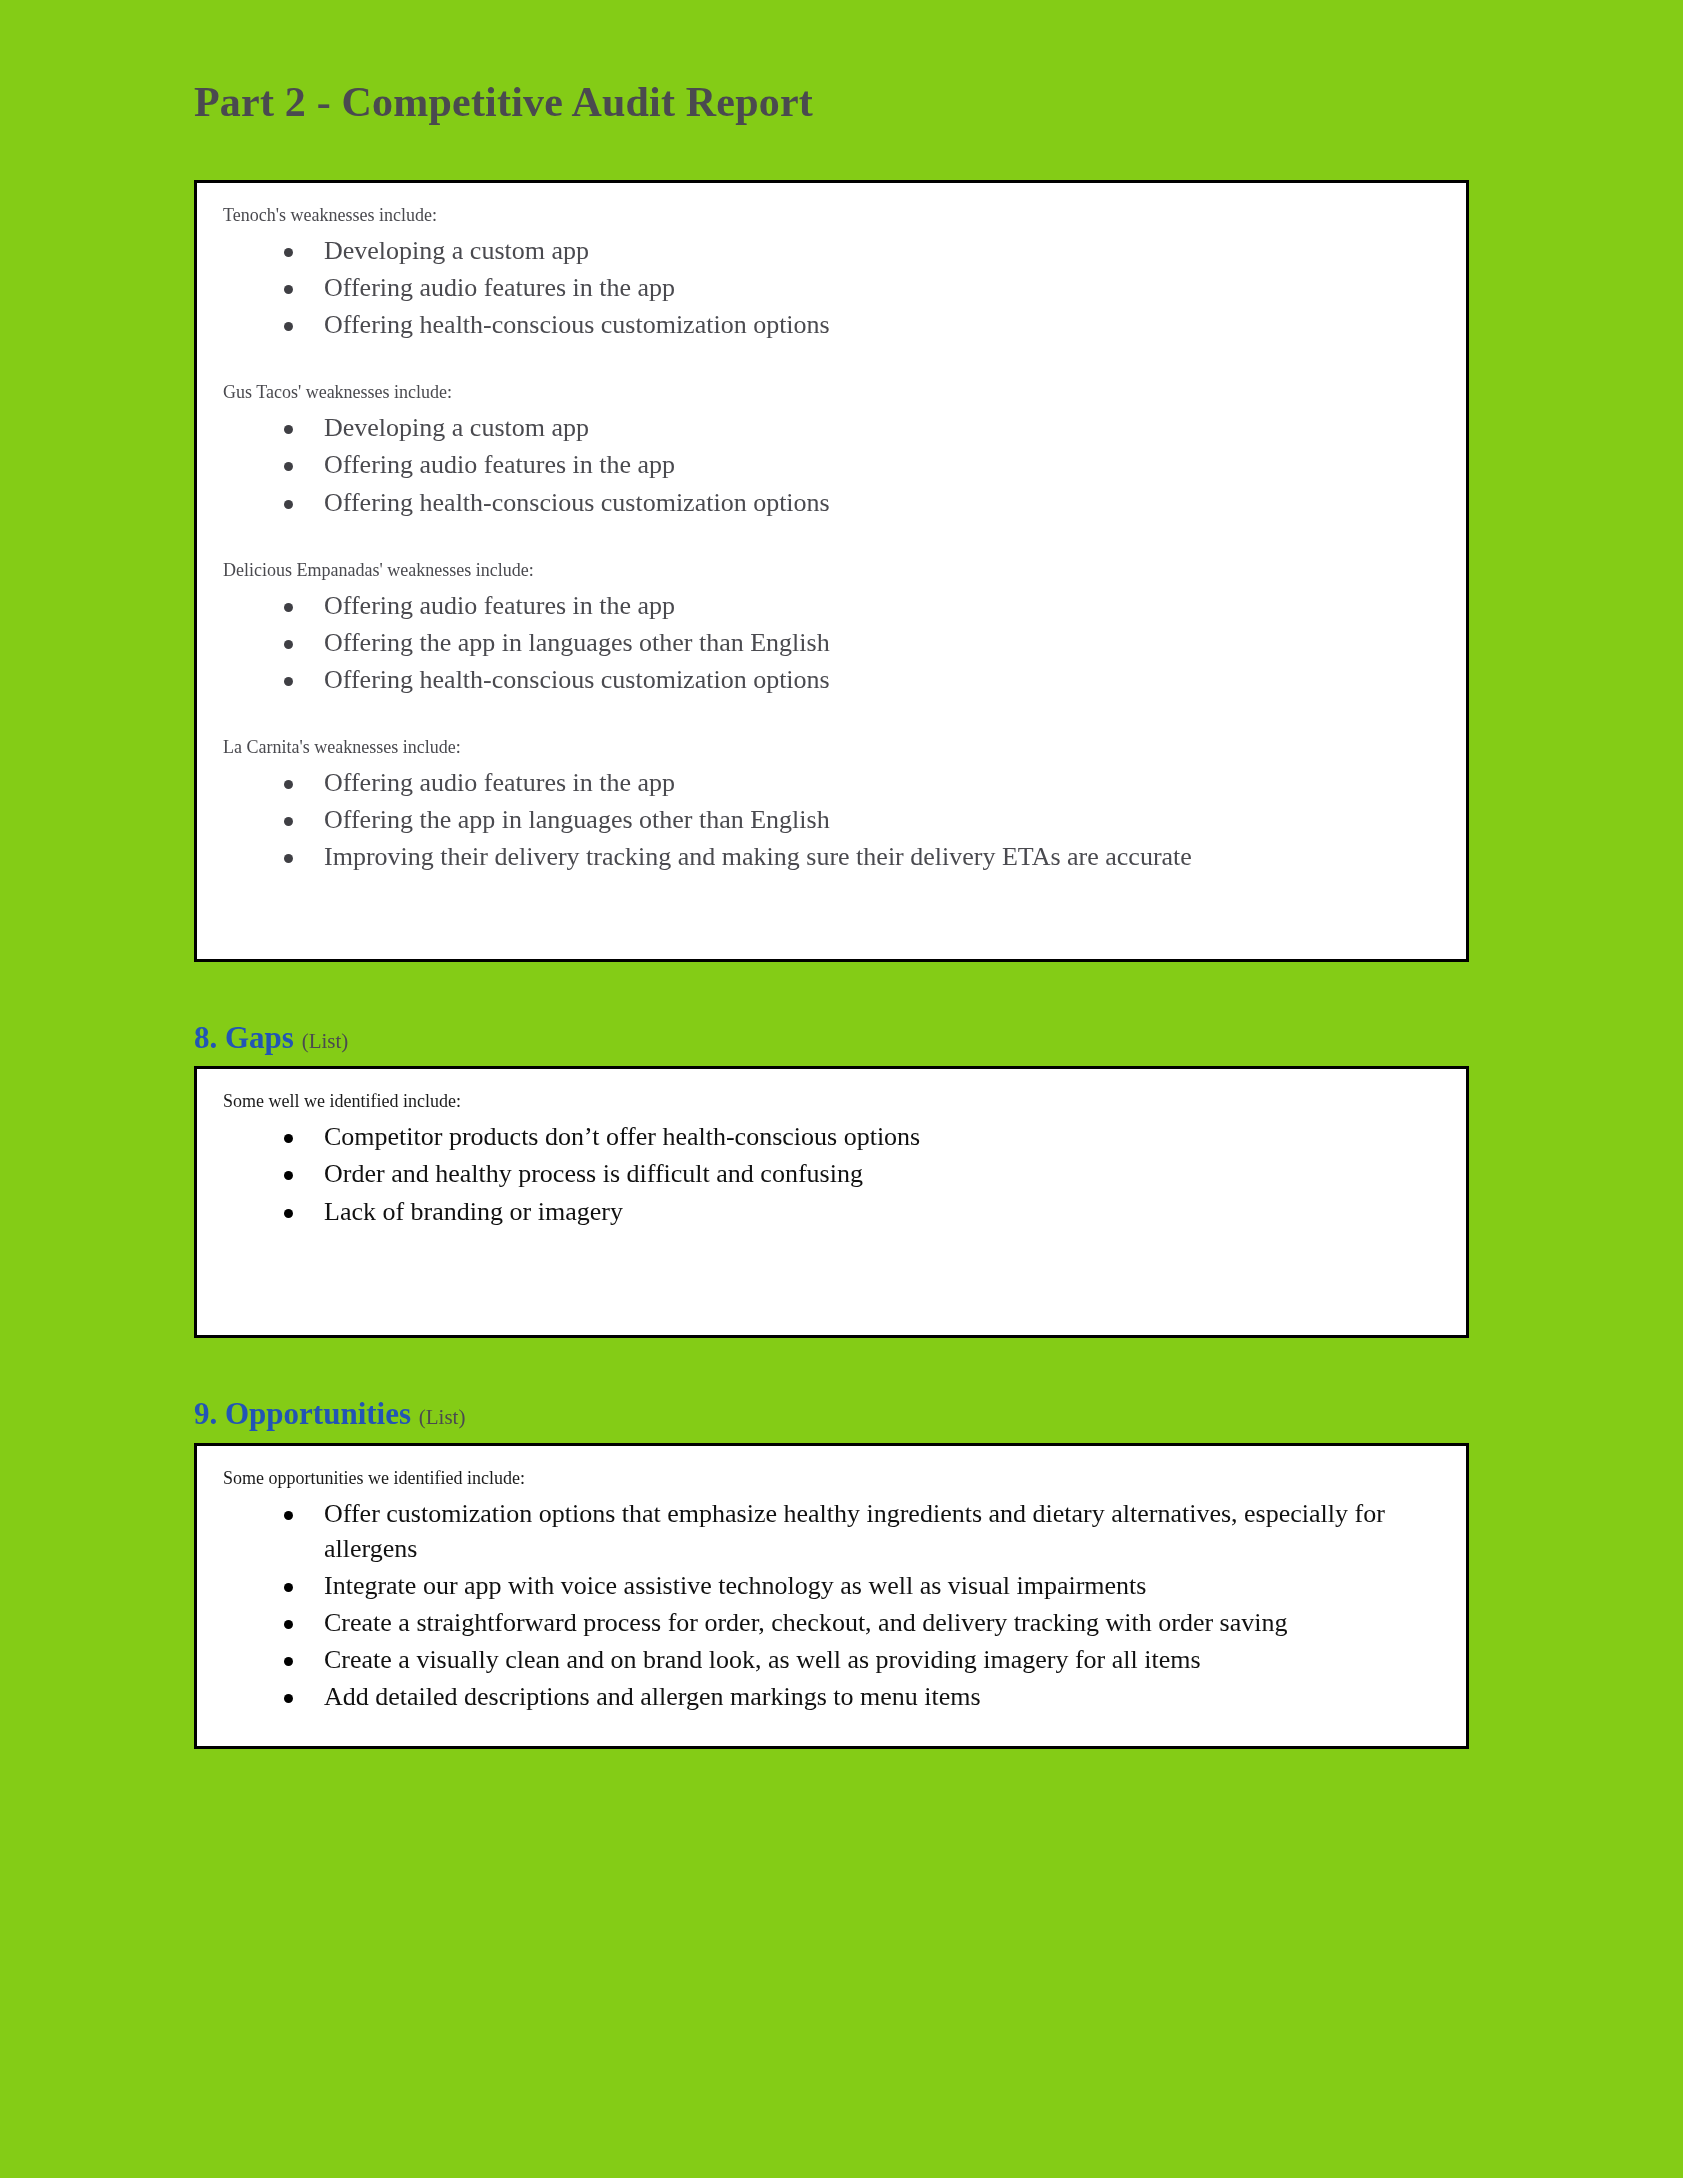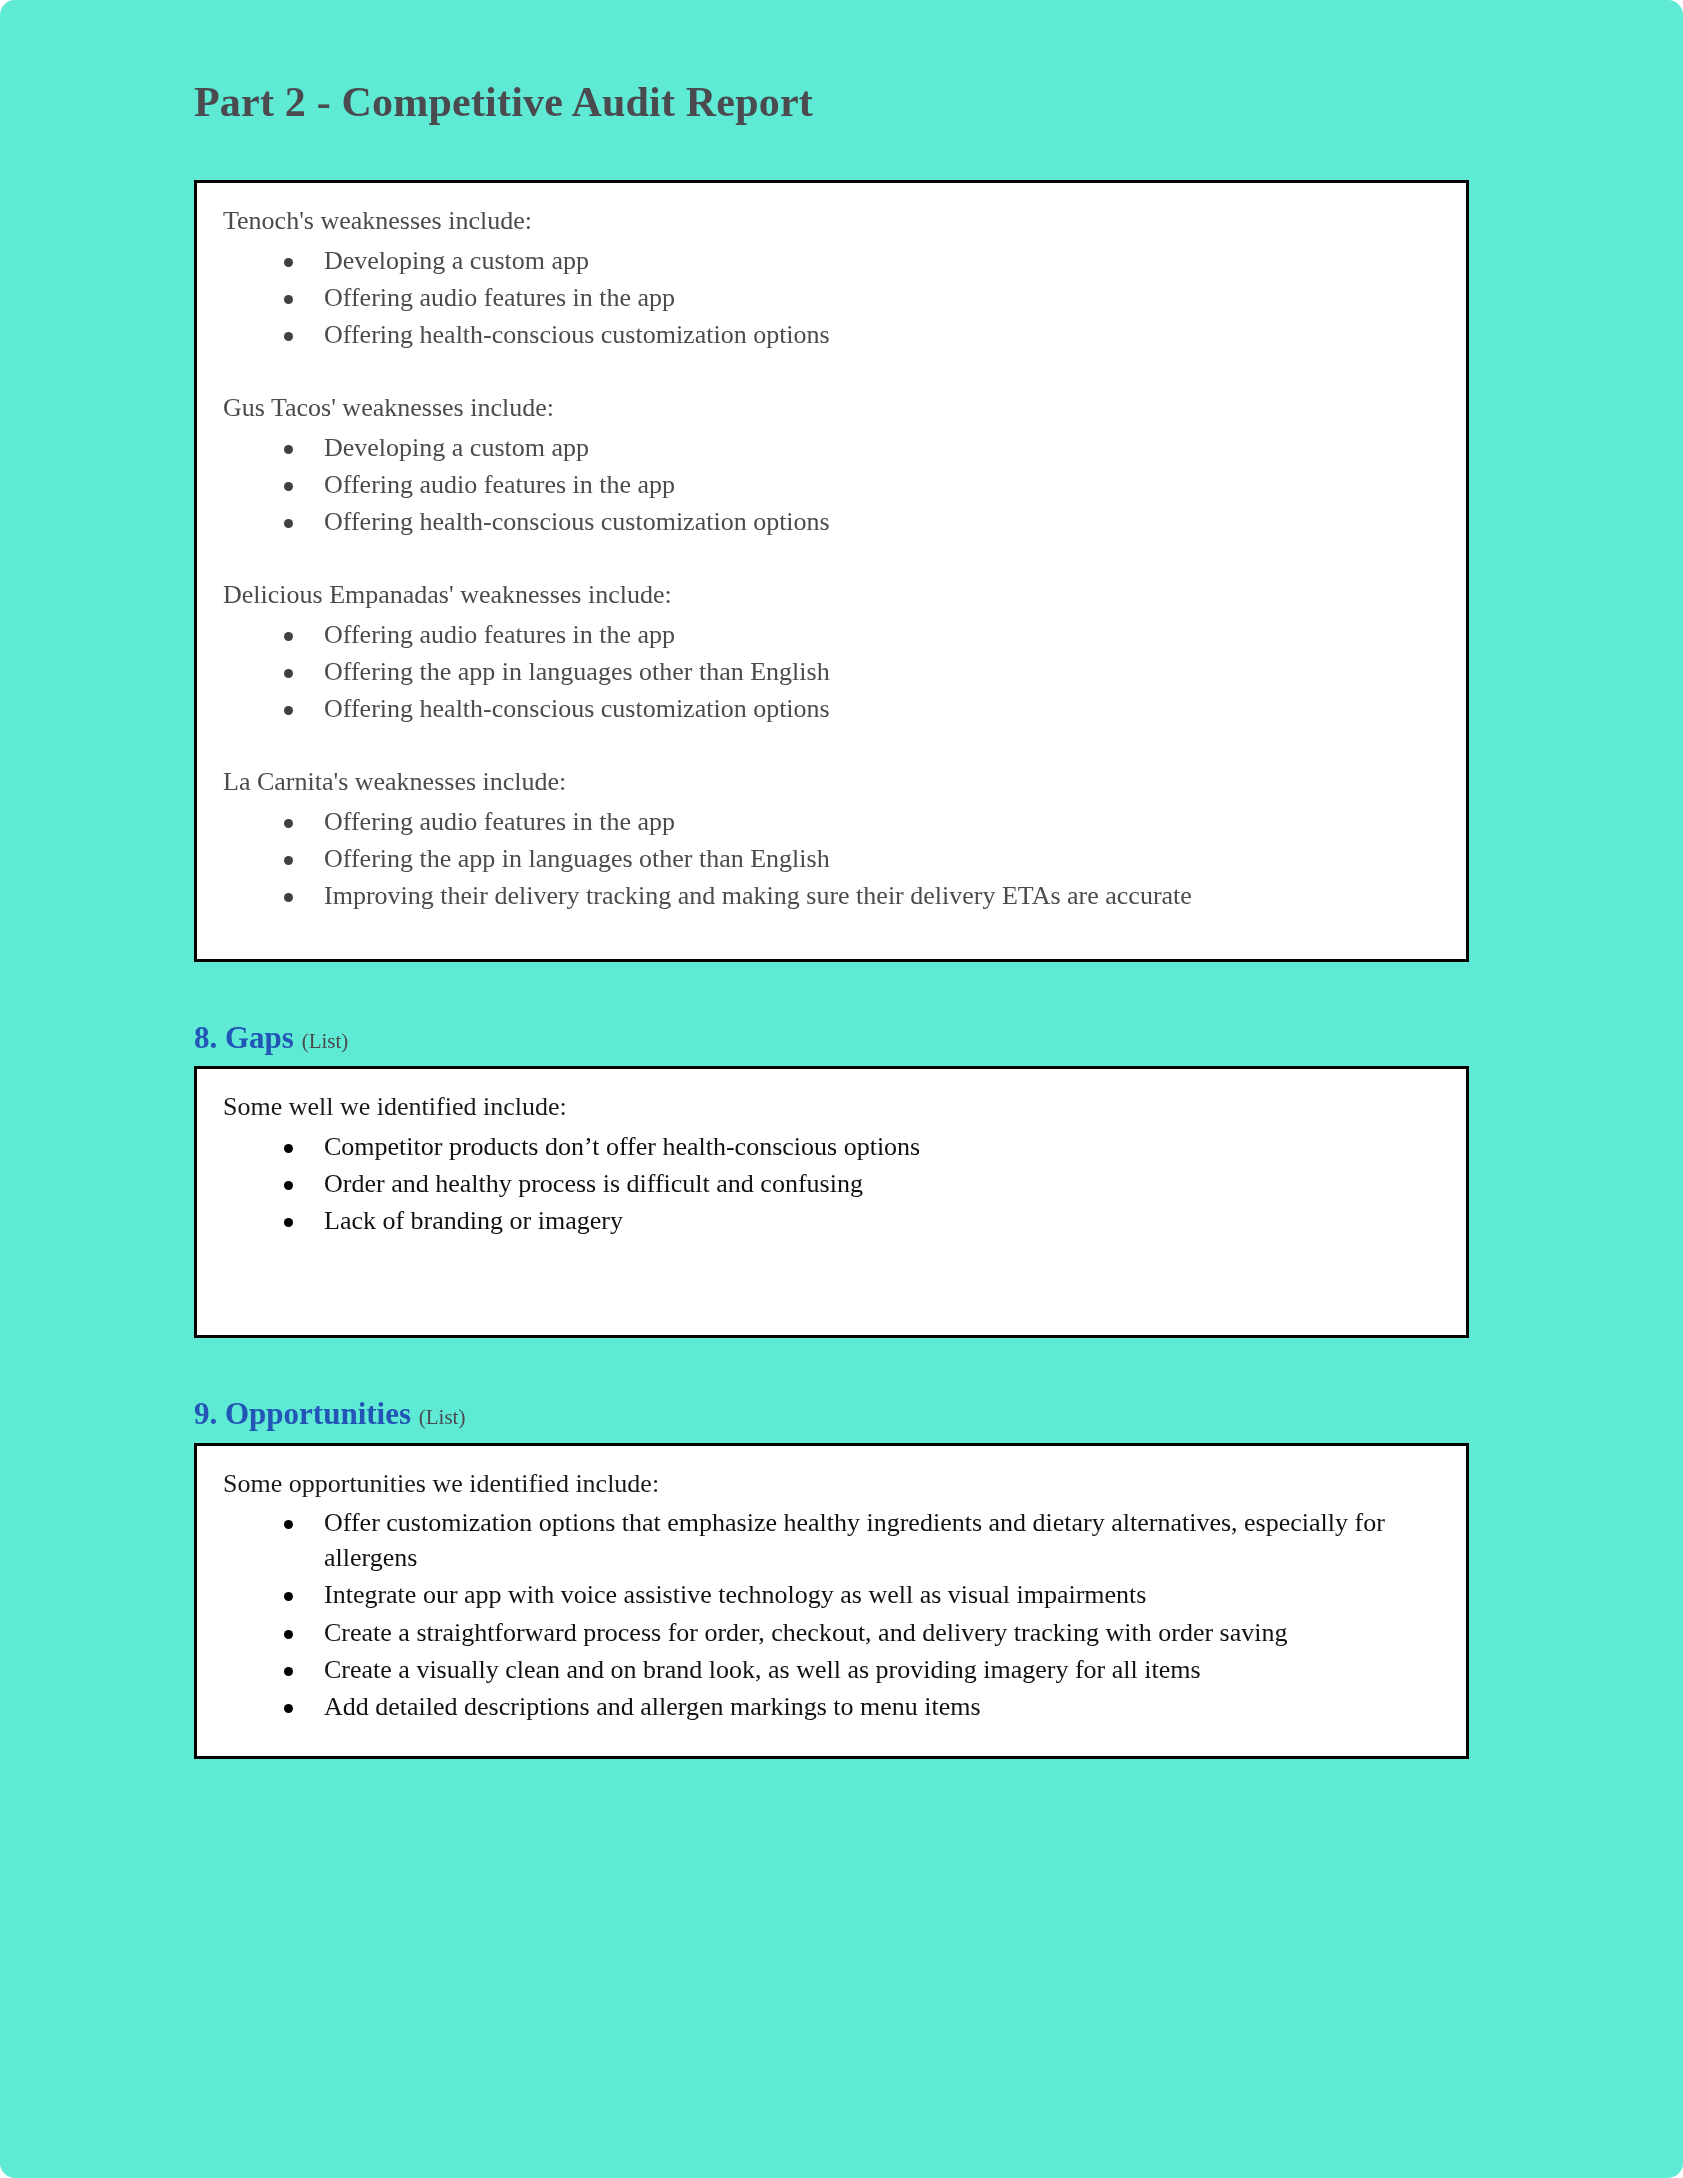--- a/index.html
+++ b/index.html
@@ -13,23 +13,22 @@
     font-family: "Liberation Serif", "DejaVu Serif", serif;
     color: #4a4a4f;
     -webkit-font-smoothing: antialiased;
   }
   .page {
     position: relative;
     width: 1683px;
     height: 2178px;
     box-sizing: border-box;
     padding: 4px;
-    background: #5eead4;
+    background: #84cc16;
     overflow: hidden;
-    border-radius: 15px;
   }
   .content {
     position: absolute;
     left: 194px;
     top: 79px;
     width: 1277px;
   }
   .doc-title {
     font-family: "Liberation Serif", "DejaVu Serif", serif;
     font-size: 42px;
@@ -51,21 +50,21 @@
   }
   .box.gaps {
     width: 1275px;
     min-height: 272px;
   }
   .box.opportunities {
     width: 1275px;
     min-height: 297px;
   }
   .lead {
-    font-size: 26px;
+    font-size: 18px;
     line-height: 1.22;
     margin: 0 0 6px 0;
     color: #4a4a4f;
   }
   .lead.dark { color: #1a1a1a; }
 
   ul.bullets {
     list-style: none;
     margin: 0 0 0 0;
     padding: 0;

